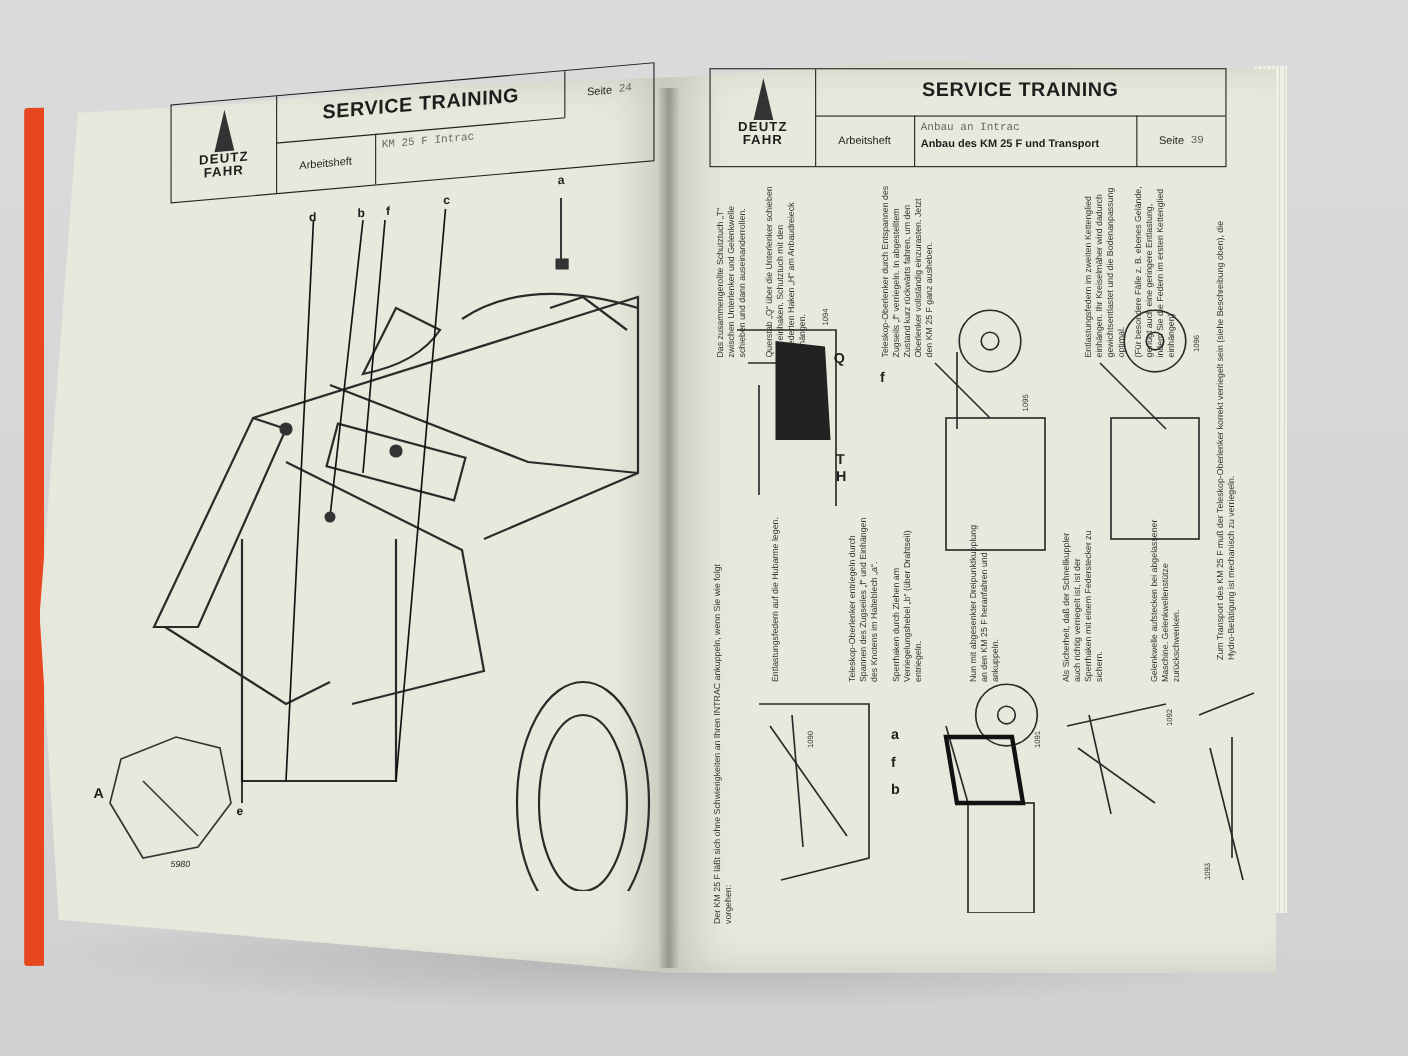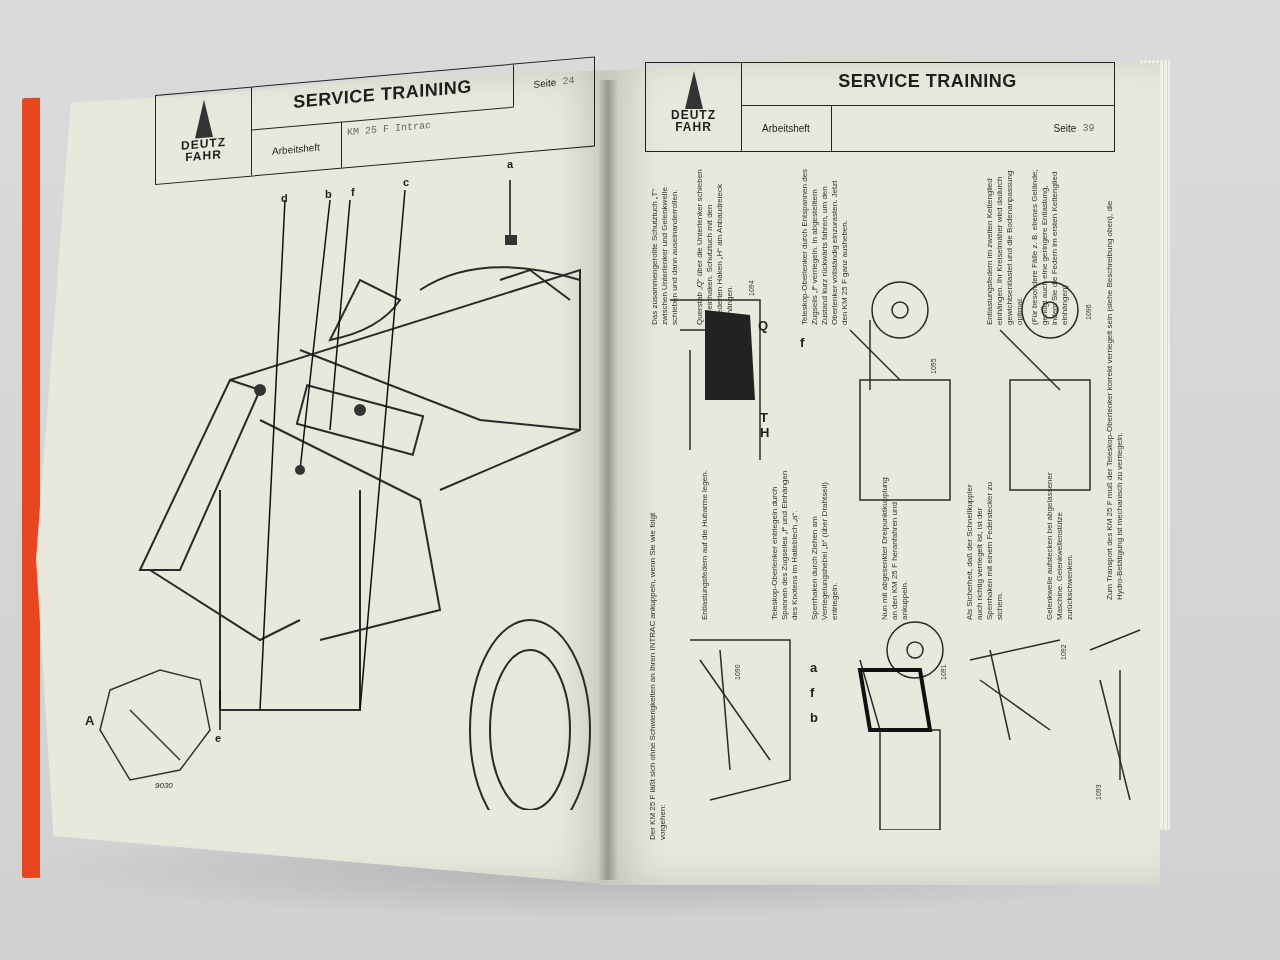--- a/index.html
+++ b/index.html
@@ -131,32 +131,36 @@
     <path d="M70 540 L120 590"></path>
   </g>
 </svg>
 <span class="label" style="left:507px;top:158px">a</span>
 <span class="label" style="left:325px;top:188px">b</span>
 <span class="label" style="left:403px;top:176px">c</span>
 <span class="label" style="left:281px;top:192px">d</span>
 <span class="label" style="left:215px;top:732px">e</span>
 <span class="label" style="left:351px;top:186px">f</span>
 <span class="label" style="left:85px;top:713px;font-size:13px">A</span>
-<span class="label" style="left:155px;top:781px;font-size:8px;font-weight:normal;font-style:italic">9030</span>
+<span class="label" style="left:155px;top:781px;font-size:8px;font-weight:normal;font-style:italic">5980</span>
 
 <div class="hdr hdr-right">
   <div class="logo-cell">
     <div class="logo-spire"></div>
     <div class="logo-text">DEUTZ</div>
     <div class="logo-text">FAHR</div>
   </div>
   <div class="title-cell">
     <div class="title">SERVICE TRAINING</div>
   </div>
   <div class="sub-a">Arbeitsheft</div>
+  <div class="sub-b">
+    <div class="mono">Anbau an Intrac</div>
+    <div class="bold">Anbau des KM 25 F und Transport</div>
+  </div>
   <div class="seite">
     <span>Seite</span>
     <span class="num">39</span>
   </div>
 </div>
 
 <div class="rot" style="left:648px;top:840px;width:360px;">Der KM 25 F läßt sich ohne Schwierigkeiten an Ihren INTRAC ankuppeln, wenn Sie wie folgt vorgehen:</div>
 
 <div class="rot" style="left:700px;top:620px;width:150px;">Entlastungsfedern auf die Hubarme legen.</div>
 <div class="rot" style="left:770px;top:620px;width:150px;">Teleskop-Oberlenker entriegeln durch Spannen des Zugseiles „f“ und Einhängen des Knotens im Halteblech „a“.</div>

